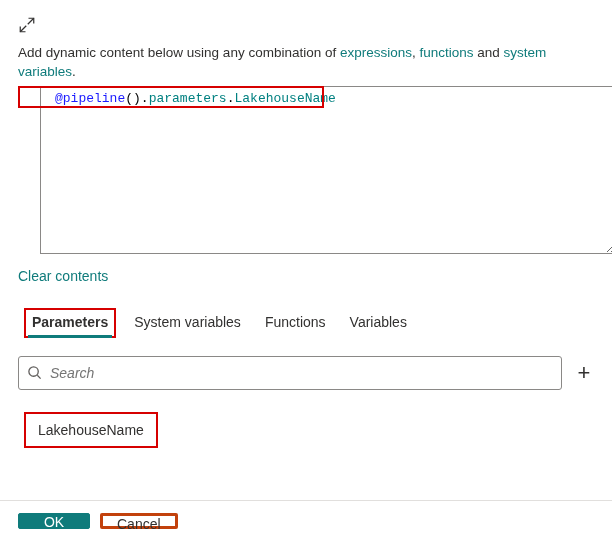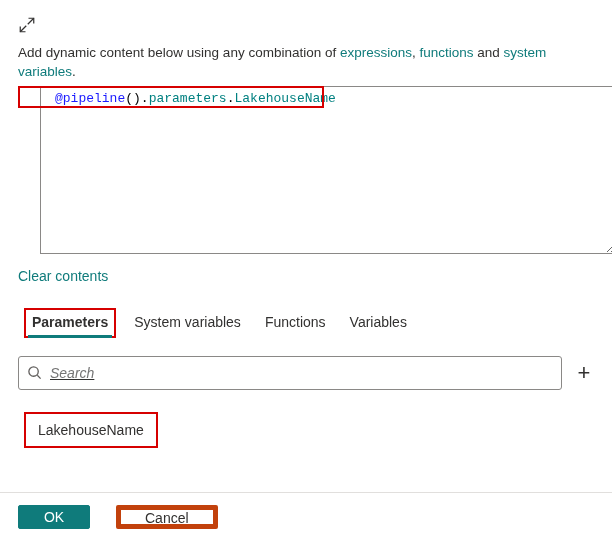--- a/index.html
+++ b/index.html
@@ -65,21 +65,20 @@
   .search-row { display: flex; align-items: center; gap: 12px; margin-top: 18px; }
   .search-box {
     flex: 1;
     display: flex;
     align-items: center;
     border: 1px solid #8a8886;
     border-radius: 3px;
     height: 34px;
     padding: 13px 8px;
     background: #fff;
-    text-decoration: underline;
   }
   .search-box svg { width: 15px; height: 15px; color: #605e5c; margin-right: 6px; flex-shrink: 0; }
   .search-input { border: none; outline: none; flex: 1; font-size: 14px; font-style: italic; color: #605e5c; background: transparent; }
   .plus { font-size: 22px; font-weight: 300; color: #323130; cursor: pointer; width: 20px; text-align: center; }
   .param-item {
     display: inline-block;
     border: 2px solid #d60000;
     padding: 8px 12px;
     margin-top: 22px;
     margin-left: 6px;
@@ -91,30 +90,30 @@
     bottom: 0;
     left: 0;
     right: 0;
     border-top: 1px solid #e1dfdd;
     padding: 12px 18px;
     display: flex;
     gap: 10px;
     background: #fff;
   }
   .btn {
-    height: 24px;
+    height: 16px;
     min-width: 72px;
-    padding: 0 24px;
+    padding: 0 14px;
     font-size: 14px;
     border-radius: 2px;
     cursor: pointer;
     border: 1px solid transparent;
   }
   .btn-primary { background: #0f7b7b; color: #fff; border-color: #0f7b7b; }
-  .btn-secondary { background: #fff; color: #323130; border: 5px solid #c2410c; margin-left: 16px; }
+  .btn-secondary { background: #fff; color: #323130; border: 3px solid #c2410c; }
 </style>
 </head>
 <body>
 
 <div class="panel">
   <div class="header-row">
     <svg class="expand-icon" viewBox="0 0 24 24" fill="none" stroke-width="1.6">
       <path d="M14 3h7v7"></path>
         <path d="M21 3l-8 8"></path>
       <path d="M10 21H3v-7"></path>

